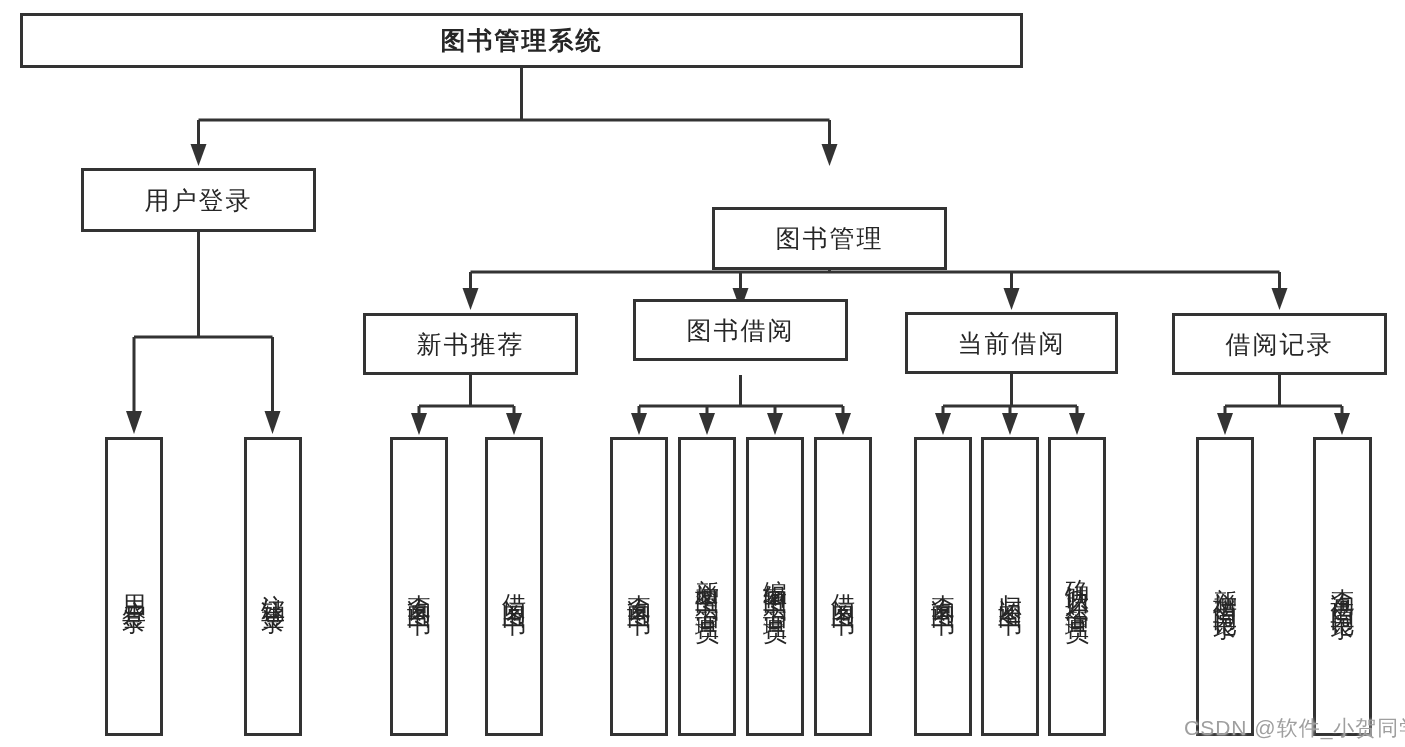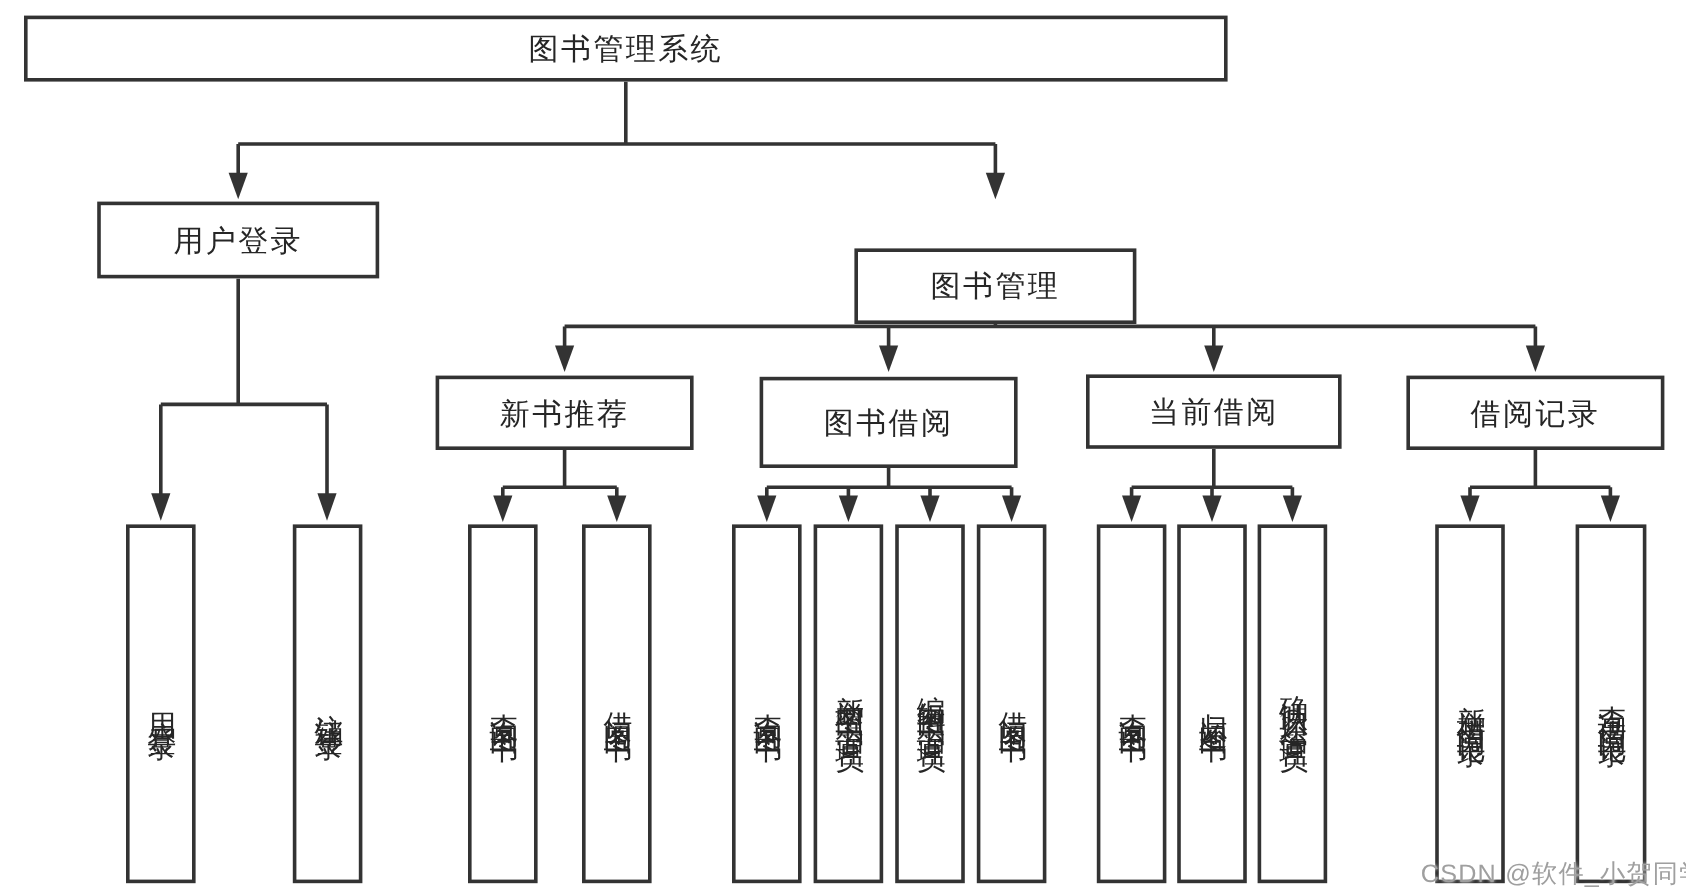--- a/index.html
+++ b/index.html
@@ -106,35 +106,35 @@
       <polygon points="1002,413 1018,413 1010,435"></polygon>
       <polygon points="1069,413 1085,413 1077,435"></polygon>
     </g>
     <g>
       <path d="M1279.5 375 V406 M1225 406 H1342 M1225 406 V416 M1342 406 V416"></path>
       <polygon points="1217,413 1233,413 1225,435"></polygon>
       <polygon points="1334,413 1350,413 1342,435"></polygon>
     </g>
   </svg>
 
-  <div class="node hnode" style="left:20px;top:13px;width:1003px;height:55px;">
+  <div class="node hnode" style="left:20px;top:13px;width:1003px;height:55px;font-weight:bold;">
     <span>图书管理系统</span>
   </div>
 
   <div class="node hnode" style="left:81px;top:168px;width:235px;height:64px;">
     <span>用户登录</span>
   </div>
   <div class="node hnode" style="left:712px;top:169px;width:235px;height:63px;margin-top:38px;">
     <span>图书管理</span>
   </div>
 
   <div class="node hnode" style="left:363px;top:313px;width:215px;height:62px;">
     <span>新书推荐</span>
   </div>
-  <div class="node hnode" style="left:633px;top:314px;width:215px;height:76px;">
+  <div class="node hnode" style="left:633px;top:299px;width:215px;height:62px;">
     <span>图书借阅</span>
   </div>
   <div class="node hnode" style="left:1172px;top:313px;width:215px;height:62px;">
     <span>借阅记录</span>
   </div>
   <div class="node hnode" style="left:905px;top:312px;width:213px;height:62px;">
     <span>当前借阅</span>
   </div>
 
   <div class="node leaf" style="left:105px;top:437px;width:58px;height:299px;">

